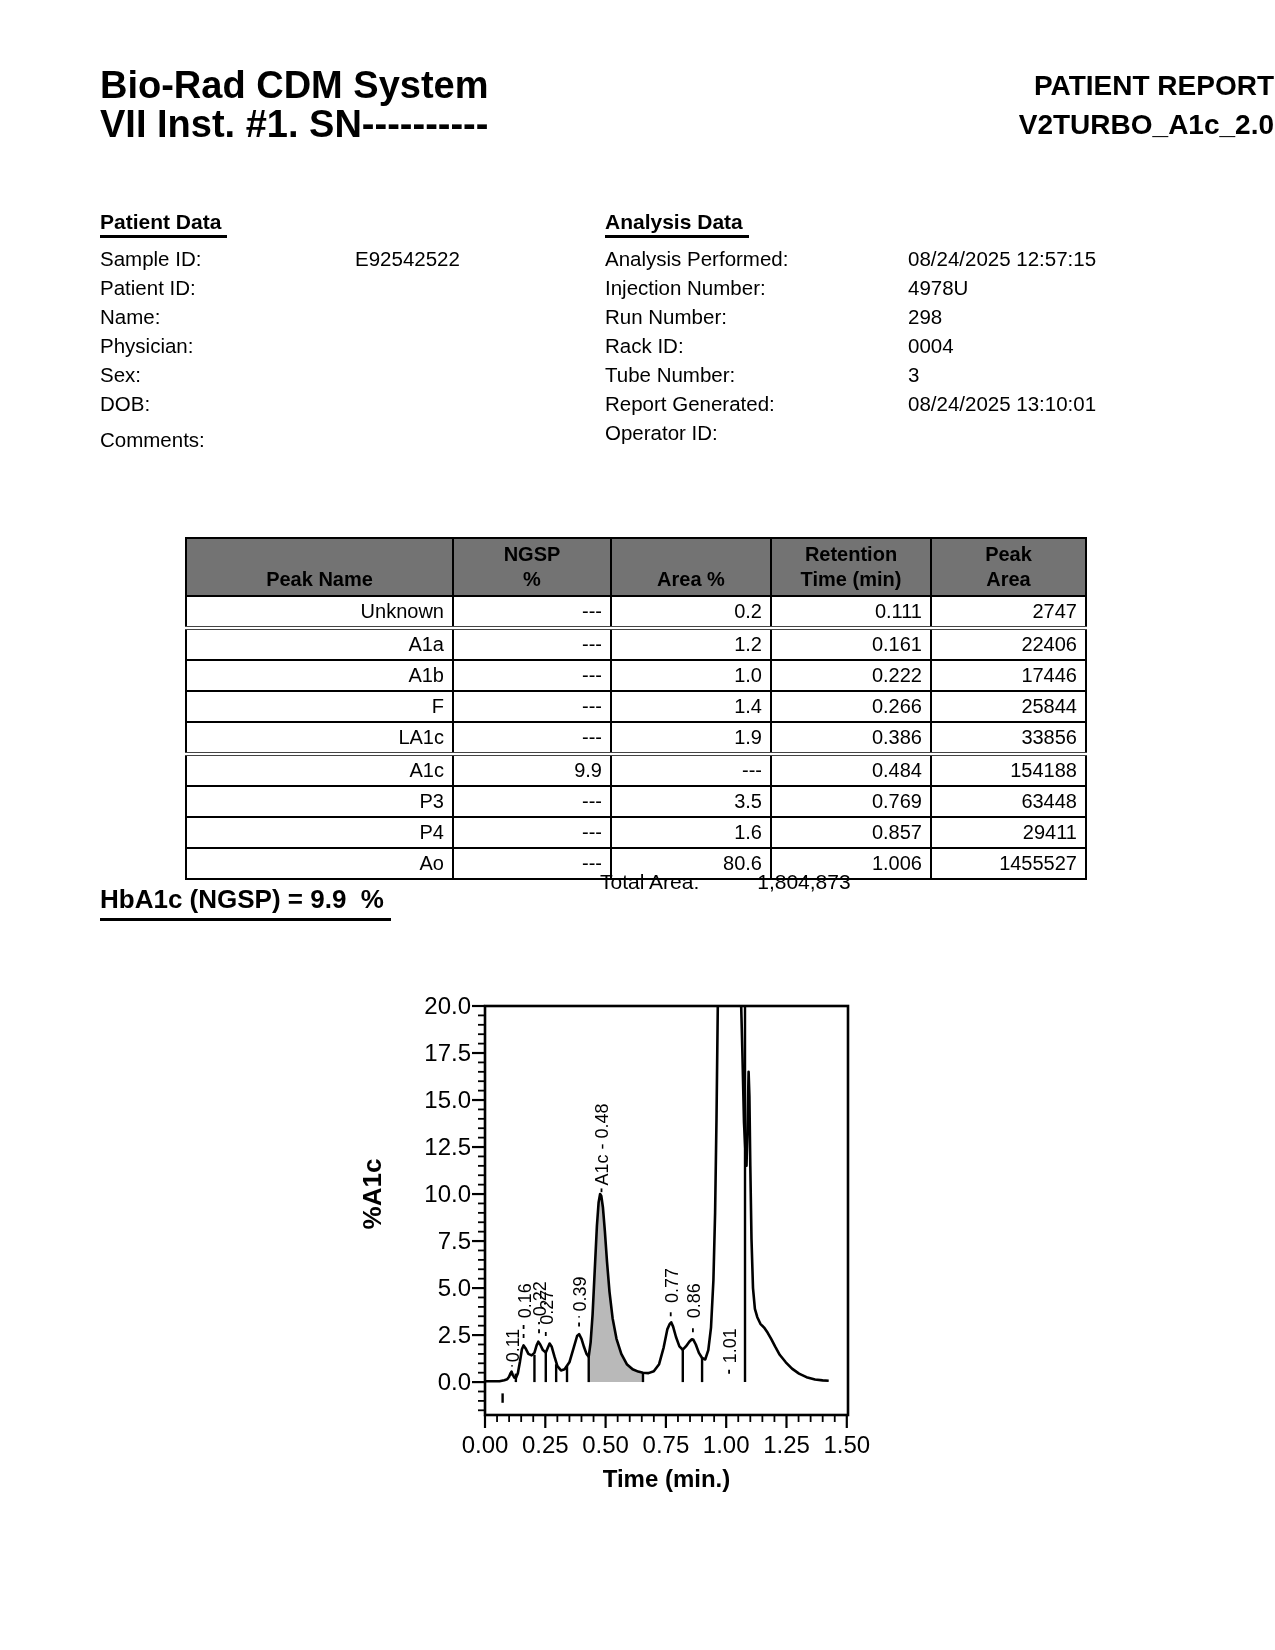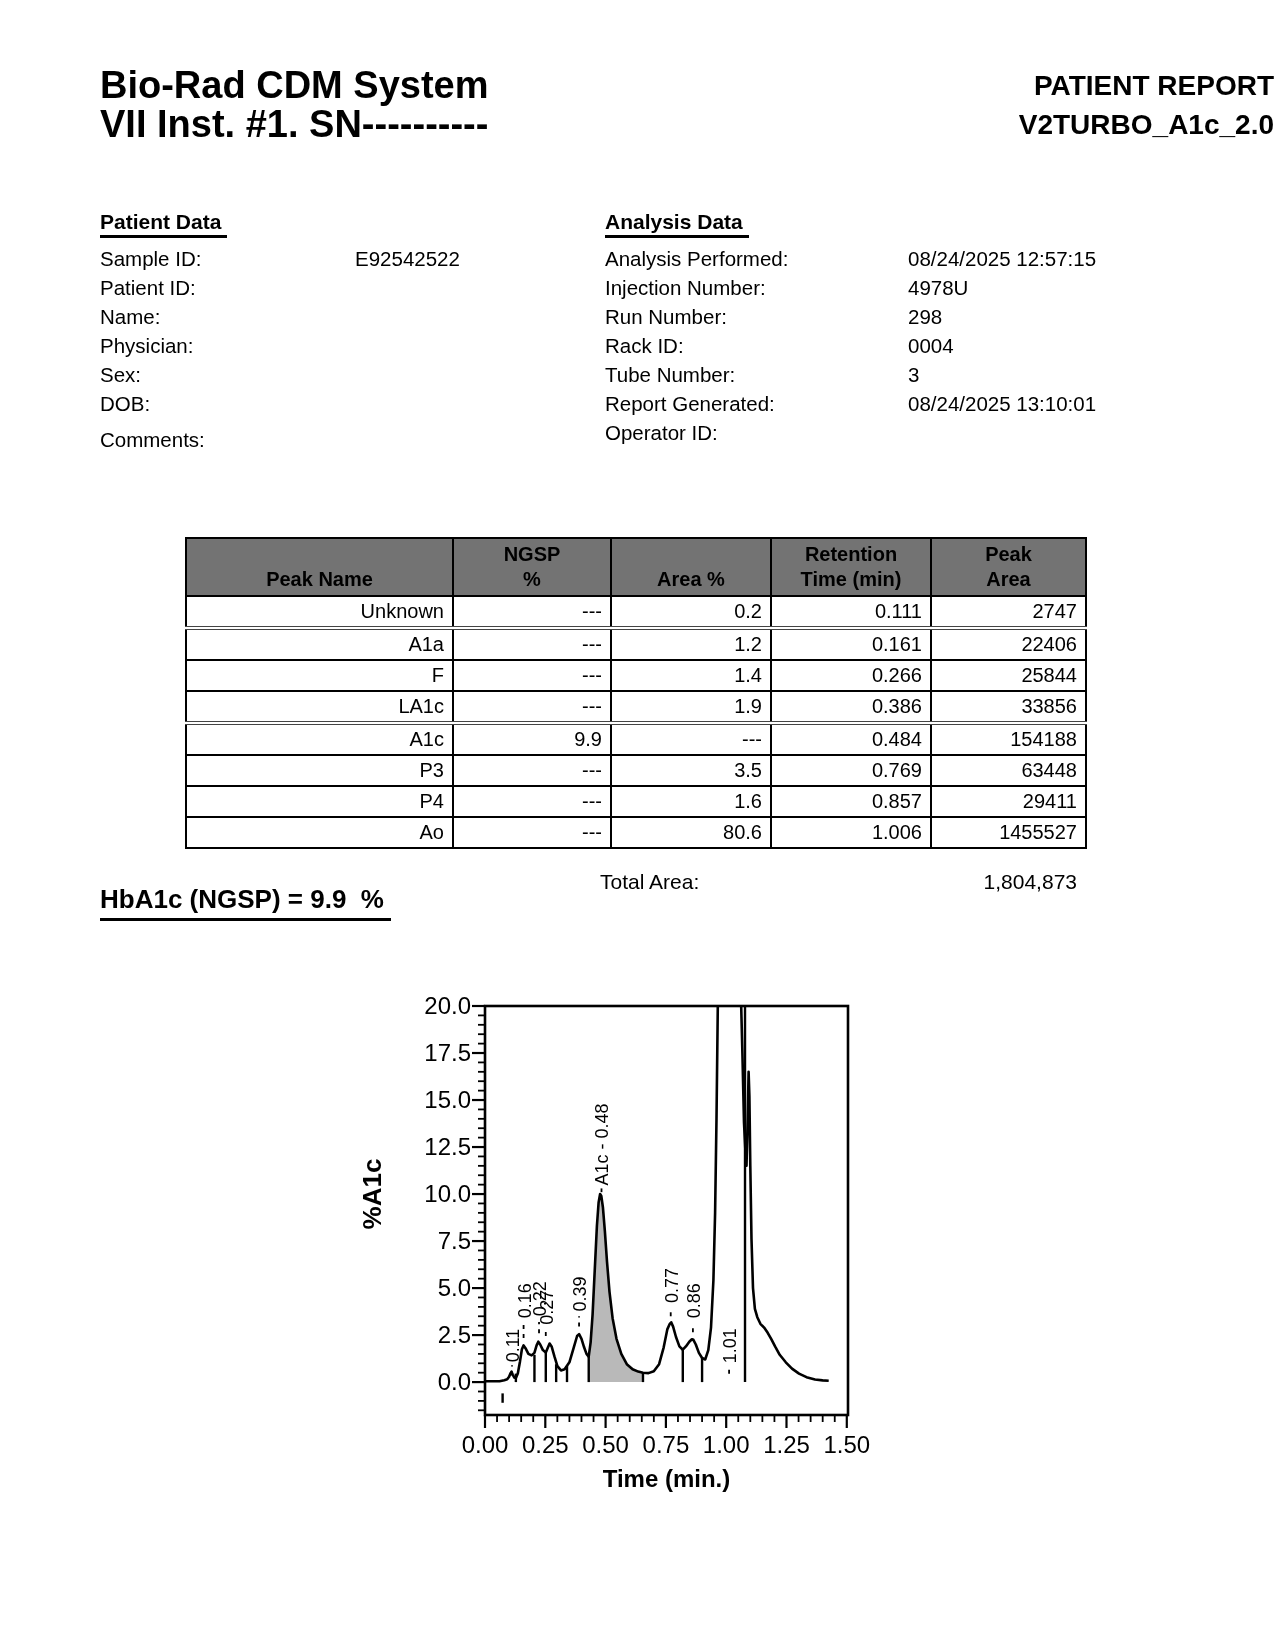--- a/index.html
+++ b/index.html
@@ -15,21 +15,21 @@
   .p-label{width:255px;flex:0 0 255px;}
   .a-label{width:303px;flex:0 0 303px;}
   .comments{font-size:20.5px;}
   table.peaks{border-collapse:collapse;font-size:20px;table-layout:fixed;}
   .peaks th,.peaks td{border:2px solid #000;overflow:hidden;}
   .peaks th{background:#737373;font-weight:bold;vertical-align:bottom;padding:3px 8px 3px;}
   .peaks th div{height:25px;line-height:25px;text-align:center;}
   .peaks td{height:29px;padding:0 8px;text-align:right;}
   .peaks td.right{text-align:right;}
   .peaks tr.sep td{border-bottom:4px double #444;}
-  .total-row{display:flex;justify-content:space-between;gap:58px;font-size:21px;}
+  .total-row{display:flex;justify-content:flex-start;gap:58px;font-size:21px;}
   .result-line{font-weight:bold;font-size:26px;display:inline-block;white-space:pre;
                border-bottom:3px solid #000;padding-bottom:3px;}
   svg text{font-family:"Liberation Sans","DejaVu Sans",sans-serif;}
 </style>
 </head>
 <body>
 
 <div class="page">
 
   <div class="abs hdr-left">
@@ -146,20 +146,27 @@
           <td>0.2</td>
           <td>0.111</td>
           <td class="right">2747</td>
         </tr>
         <tr>
           <td>A1a</td>
           <td>---</td>
           <td>1.2</td>
           <td>0.161</td>
           <td class="right">22406</td>
+        </tr>
+        <tr>
+          <td>A1b</td>
+          <td>---</td>
+          <td>1.0</td>
+          <td>0.222</td>
+          <td class="right">17446</td>
         </tr>
         <tr>
           <td>F</td>
           <td>---</td>
           <td>1.4</td>
           <td>0.266</td>
           <td class="right">25844</td>
         </tr>
         <tr class="sep">
           <td>LA1c</td>

